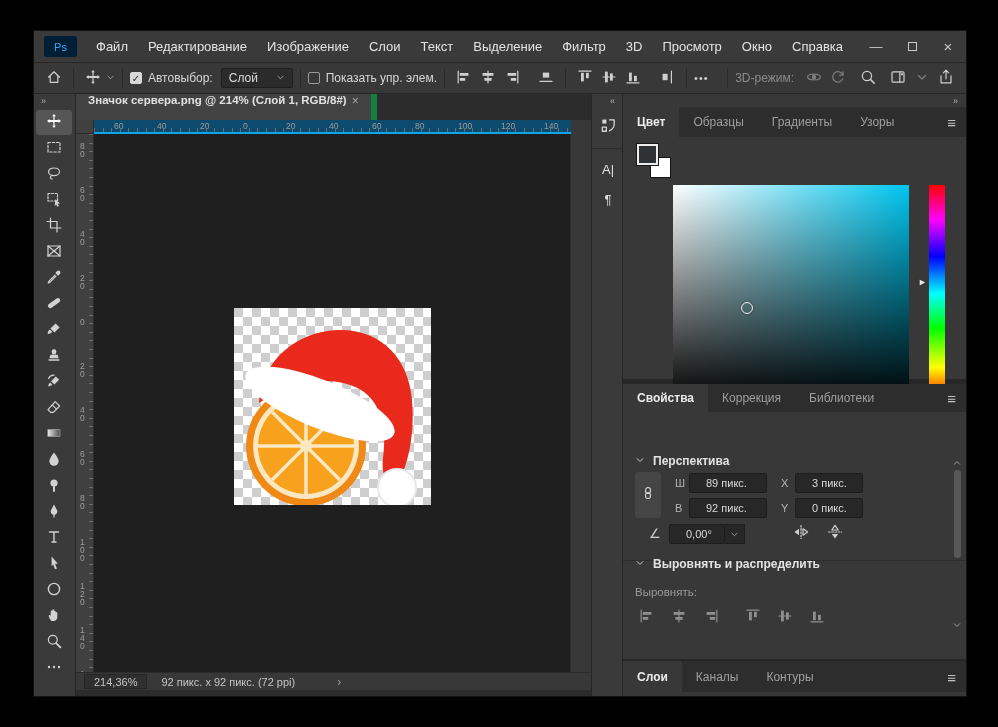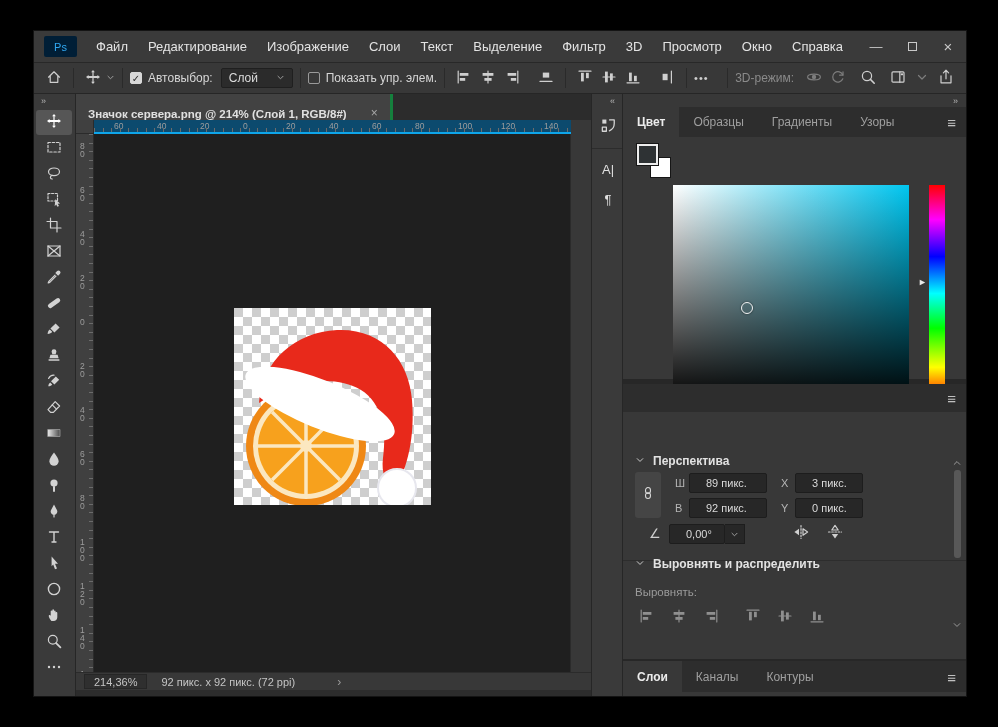--- a/index.html
+++ b/index.html
@@ -36,21 +36,21 @@
   
   .toolbar{position:absolute;left:0;top:0;width:42px;bottom:0;background:#3a3a3a;border-right:1px solid #262626}
   .tb-expand{height:15px;padding:2px 0 0 7px;font-size:9px;color:#b5b5b5}
   .tool{width:36px;height:25px;margin:1px 2px;display:flex;align-items:center;justify-content:center;color:#d2d2d2;border-radius:3px}
   .tool.active{background:#565656;color:#fff}
   .tool svg{width:16px;height:16px}
 
   
   .docarea{position:absolute;left:42px;top:0;width:515px;bottom:0;background:#383838}
   .tabbar{position:absolute;left:0;top:0;right:0;height:26px;background:#2c2c2c;display:flex}
-  .doctab{display:flex;align-items:flex-end;gap:24px;background:#424242;padding:0 12px;font-size:11.5px;font-weight:bold;color:#e0e0e0;border-right:3px solid #15803d}
+  .doctab{display:flex;align-items:flex-start;gap:5px;background:#424242;padding:0 12px;font-size:11.5px;font-weight:bold;color:#e0e0e0;border-right:6px solid #15803d}
   .tab-close{color:#a8a8a8;font-size:12px;font-weight:normal}
   .corner{position:absolute;left:0;top:26px;width:18px;height:14px;background:#404040;border-right:1px solid #2b2b2b;border-bottom:1px solid #2b2b2b}
   .hruler{position:absolute;left:18px;top:26px;width:477px;height:14px;background:#0c4a6e;border-bottom:2px solid #0ea5e9;overflow:hidden}
   .hruler::after{content:"";position:absolute;left:0;right:0;bottom:0;height:4px;background:repeating-linear-gradient(to right,#6b6b6b 0 1px,transparent 1px 8.6px)}
   .vruler{position:absolute;left:0;top:40px;width:18px;bottom:24px;background:#404040;border-right:1px solid #2b2b2b;overflow:hidden}
   .vruler::after{content:"";position:absolute;top:0;bottom:0;right:0;width:4px;background:repeating-linear-gradient(to bottom,#6b6b6b 0 1px,transparent 1px 8.6px)}
   .rnum{position:absolute;font-size:8.5px;color:#9d9d9d;top:1px}
   .rnum.v{left:4px;top:auto;line-height:8px}
   .canvas{position:absolute;left:18px;top:40px;width:477px;bottom:24px;background:#1f1f1f;border-right:1px solid #2b2b2b;overflow:hidden}
   .artwork{position:absolute;left:140px;top:174px;width:197px;height:197px}
@@ -524,20 +524,25 @@
           <div class="bg-chip"></div>
           <div class="sv-square" id="sv-square" style="background: linear-gradient(to top, rgb(0, 0, 0), rgba(0, 0, 0, 0)), linear-gradient(to right, rgb(255, 255, 255), rgb(0, 198, 240));">
             <div class="picker-circle" style="position:absolute;left:68px;top:117px"></div>
           </div>
           <div class="hue-bar"></div>
           <div class="hue-marker">►</div>
         </div>
 
         <div class="panel" id="p-props">
           <div class="ptabrow" style="height:28px">
+            <span id="props-tabs" style="display:flex;height:100%">
+                <span class="ptab active">Свойства</span>
+                <span class="ptab">Коррекция</span>
+                <span class="ptab">Библиотеки</span>
+              </span>
             <span class="hamburger">≡</span>
           </div>
           <div class="sec-head" style="top:70px">
             <span class="chev">
                 <span><svg viewBox="0 0 16 16" width="16" height="16" fill="none" stroke="currentColor" stroke-width="1.2" stroke-linecap="round" stroke-linejoin="round">
                     <path d="M3.5 5.8 8 10.3l4.5-4.5" stroke-width="1.6"></path>
                   </svg></span>
               </span>
             <span>Перспектива</span>
           </div>

